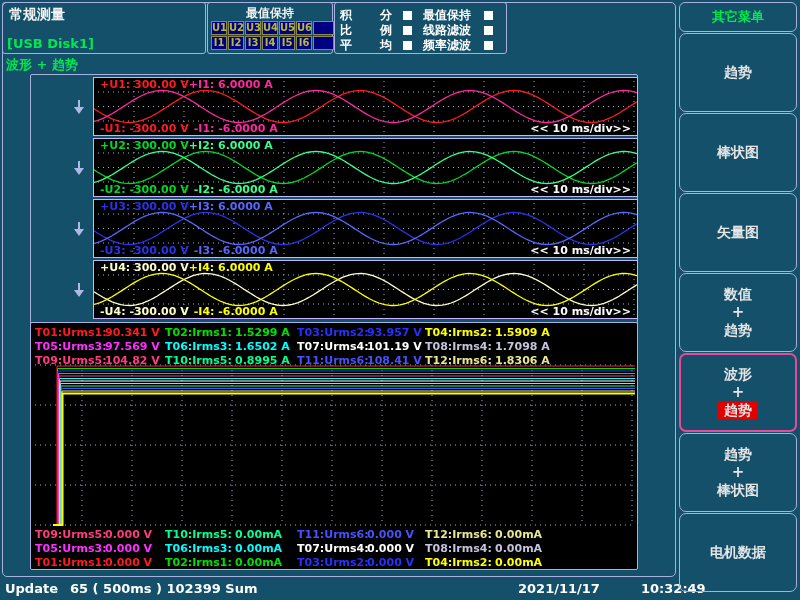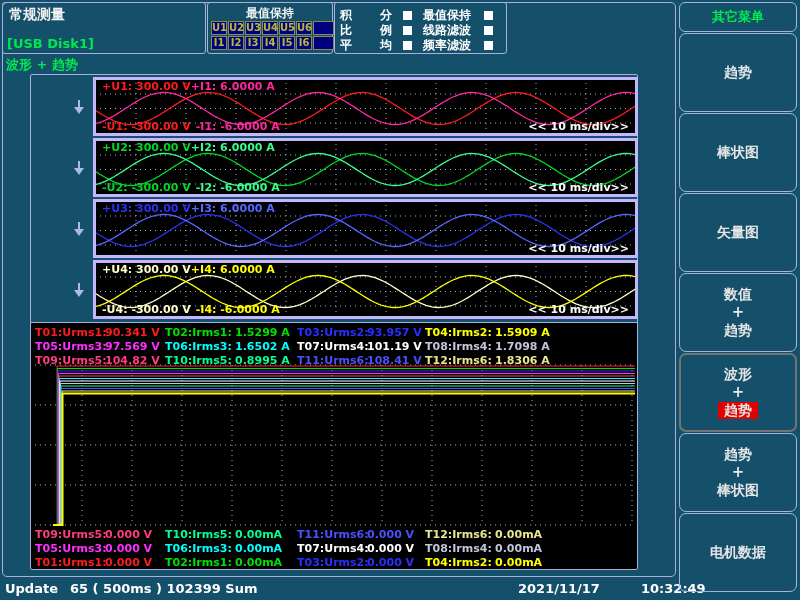--- a/index.html
+++ b/index.html
@@ -28,21 +28,21 @@
   .chk{width:9px;height:9px;background:#ffffff;margin-left:11px;display:inline-block;}
   #hdr-pll{left:508px;top:2px;width:167px;height:52px;}
   .pll-row{position:absolute;left:6px;font-size:12.5px;white-space:nowrap;}
   #pll-r1{top:18px;} #pll-r2{top:34px;}
   .pll-name{display:inline-block;width:40px;}
   .pll-src{display:inline-block;width:26px;color:#ff2020;}
   
   #view-label{position:absolute;left:6px;top:56px;font-size:13px;color:#00e850;}
   
   #wave-container{left:30px;top:74px;width:608px;height:252px;border-radius:2px;}
-  .wave-panel{position:absolute;left:62px;width:545px;height:59px;border:3px solid #c4b5fd;
+  .wave-panel{position:absolute;left:62px;width:545px;height:59px;border:1px solid #c4b5fd;
               background:#000;box-sizing:border-box;overflow:hidden;}
   .wsvg{position:absolute;left:0;top:0;}
   .wlabel{position:absolute;left:6px;font-size:11px;white-space:nowrap;z-index:2;}
   .wtop{top:0px;} .wbot{bottom:0px;}
   .wbot span+span{margin-left:5px;}
   .tdiv{position:absolute;right:6px;bottom:0px;font-size:11px;color:#ffffff;z-index:2;}
   .warrow{position:absolute;left:42px;width:12px;height:16px;}
   
   #trend-container{left:30px;top:322px;width:608px;height:248px;background:#000;border-radius:2px;}
   .tval{position:absolute;font-size:11px;white-space:nowrap;z-index:2;}
@@ -53,21 +53,21 @@
   #status-bar span{position:absolute;white-space:nowrap;}
   #sb-mode{left:5px;} #sb-counter{left:70px;} #sb-date{left:518px;} #sb-time{left:641px;}
   
   #menu{position:absolute;left:679px;top:0;width:118px;height:600px;}
   #menu-header{position:absolute;left:0;top:2px;width:118px;height:30px;border:1px solid #a8b0e0;
                border-radius:6px;box-sizing:border-box;display:flex;align-items:center;justify-content:center;
                color:#00e850;font-size:13px;}
   .menu-item{position:absolute;left:0;width:118px;height:79px;border:1px solid #a8b0e0;border-radius:7px;
              box-sizing:border-box;display:flex;flex-direction:column;justify-content:center;align-items:center;
              gap:3px;color:#e5e5e5;font-size:14px;cursor:pointer;}
-  .menu-item.selected{border:2px solid #737373;}
+  .menu-item.selected{border:2px solid #ec4899;}
   .mline{text-align:center;line-height:17px;}
   .mline.cross{font-size:15px;line-height:13px;}
   .mline.hl{background:#e00000;padding:0 6px;}
   .grid{stroke:#9fb0cc;stroke-width:1;stroke-dasharray:1 4;}
 </style>
 </head>
 <body>
 
 <div id="screen">
   <div id="main-frame"></div>
@@ -214,20 +214,21 @@
           <line x1="440" y1="3" x2="440" y2="54" class="grid"></line>
           <line x1="490" y1="3" x2="490" y2="54" class="grid"></line>
           <line x1="540" y1="3" x2="540" y2="54" class="grid"></line>
           <line x1="4" y1="14" x2="539" y2="14" class="grid"></line>
           <line x1="4" y1="28.5" x2="539" y2="28.5" class="grid"></line>
           <line x1="4" y1="43" x2="539" y2="43" class="grid"></line>
           <path d="M0 30.8L3 32.7L6 34.5L9 36.3L12 37.9L15 39.4L18 40.8L21 41.9L24 42.9L27 43.6L30 44.2L33 44.4L36 44.5L39 44.3L42 43.9L45 43.2L48 42.3L51 41.2L54 39.9L57 38.5L60 36.9L63 35.2L66 33.3L69 31.4L72 29.5L75 27.5L78 25.6L81 23.7L84 21.9L87 20.1L90 18.5L93 17.1L96 15.8L99 14.7L102 13.8L105 13.2L108 12.7L111 12.5L114 12.6L117 12.8L120 13.3L123 14.1L126 15.0L129 16.2L132 17.5L135 19.0L138 20.7L141 22.4L144 24.3L147 26.2L150 28.2L153 30.1L156 32.0L159 33.9L162 35.7L165 37.4L168 39.0L171 40.4L174 41.6L177 42.6L180 43.4L183 44.0L186 44.4L189 44.5L192 44.4L195 44.0L198 43.4L201 42.6L204 41.6L207 40.4L210 39.0L213 37.4L216 35.8L219 34.0L222 32.1L225 30.1L228 28.2L231 26.2L234 24.3L237 22.5L240 20.7L243 19.1L246 17.6L249 16.2L252 15.1L255 14.1L258 13.4L261 12.8L264 12.6L267 12.5L270 12.7L273 13.1L276 13.8L279 14.7L282 15.8L285 17.1L288 18.5L291 20.1L294 21.8L297 23.7L300 25.6L303 27.5L306 29.5L309 31.4L312 33.3L315 35.1L318 36.9L321 38.5L324 39.9L327 41.2L330 42.3L333 43.2L336 43.8L339 44.3L342 44.5L345 44.4L348 44.2L351 43.7L354 42.9L357 42.0L360 40.8L363 39.5L366 38.0L369 36.3L372 34.6L375 32.7L378 30.8L381 28.8L384 26.9L387 25.0L390 23.1L393 21.3L396 19.6L399 18.0L402 16.6L405 15.4L408 14.4L411 13.6L414 13.0L417 12.6L420 12.5L423 12.6L426 13.0L429 13.6L432 14.4L435 15.4L438 16.6L441 18.0L444 19.6L447 21.2L450 23.0L453 24.9L456 26.9L459 28.8L462 30.8L465 32.7L468 34.5L471 36.3L474 37.9L477 39.4L480 40.8L483 41.9L486 42.9L489 43.6L492 44.2L495 44.4L498 44.5L501 44.3L504 43.9L507 43.2L510 42.3L513 41.2L516 39.9L519 38.5L522 36.9L525 35.2L528 33.3L531 31.4L534 29.5L537 27.5L540 25.6L543 23.7" stroke="#2a32ee" stroke-width="1.3" fill="none"></path>
           <path d="M0 43.4L3 42.6L6 41.6L9 40.3L12 38.9L15 37.4L18 35.7L21 33.9L24 32.0L27 30.1L30 28.1L33 26.2L36 24.3L39 22.4L42 20.6L45 19.0L48 17.5L51 16.2L54 15.0L57 14.1L60 13.3L63 12.8L66 12.5L69 12.5L72 12.7L75 13.2L78 13.8L81 14.7L84 15.8L87 17.1L90 18.6L93 20.2L96 21.9L99 23.7L102 25.6L105 27.6L108 29.5L111 31.5L114 33.4L117 35.2L120 36.9L123 38.5L126 40.0L129 41.2L132 42.3L135 43.2L138 43.9L141 44.3L144 44.5L147 44.4L150 44.2L153 43.6L156 42.9L159 41.9L162 40.8L165 39.4L168 37.9L171 36.3L174 34.5L177 32.6L180 30.7L183 28.8L186 26.8L189 24.9L192 23.0L195 21.2L198 19.5L201 18.0L204 16.6L207 15.4L210 14.4L213 13.5L216 13.0L219 12.6L222 12.5L225 12.6L228 13.0L231 13.6L234 14.4L237 15.4L240 16.7L243 18.1L246 19.6L249 21.3L252 23.1L255 25.0L258 26.9L261 28.9L264 30.8L267 32.7L270 34.6L273 36.4L276 38.0L279 39.5L282 40.8L285 42.0L288 42.9L291 43.7L294 44.2L297 44.5L300 44.5L303 44.3L306 43.8L309 43.2L312 42.3L315 41.2L318 39.9L321 38.4L324 36.8L327 35.1L330 33.3L333 31.4L336 29.4L339 27.5L342 25.5L345 23.6L348 21.8L351 20.1L354 18.5L357 17.0L360 15.8L363 14.7L366 13.8L369 13.1L372 12.7L375 12.5L378 12.6L381 12.8L384 13.4L387 14.1L390 15.1L393 16.2L396 17.6L399 19.1L402 20.7L405 22.5L408 24.4L411 26.3L414 28.2L417 30.2L420 32.1L423 34.0L426 35.8L429 37.5L432 39.0L435 40.4L438 41.6L441 42.6L444 43.5L447 44.0L450 44.4L453 44.5L456 44.4L459 44.0L462 43.4L465 42.6L468 41.6L471 40.3L474 38.9L477 37.4L480 35.7L483 33.9L486 32.0L489 30.1L492 28.1L495 26.2L498 24.3L501 22.4L504 20.6L507 19.0L510 17.5L513 16.2L516 15.0L519 14.1L522 13.3L525 12.8L528 12.5L531 12.5L534 12.7L537 13.2L540 13.8L543 14.7" stroke="#5668ff" stroke-width="1.3" fill="none"></path>
         </svg>
         <div class="wlabel wtop"><span style="color: rgb(42, 50, 238);">+U3: 300.00 V</span><span style="color: rgb(86, 104, 255);">+I3: 6.0000 A</span></div>
+        <div class="wlabel wbot"><span style="color: rgb(42, 50, 238);">-U3: -300.00 V</span><span style="color: rgb(86, 104, 255);">-I3: -6.0000 A</span></div>
         <div class="tdiv">&lt;&lt; 10 ms/div&gt;&gt;</div>
       </div>
       <div class="warrow" style="top: 207px;"><svg width="12" height="16">
           <line x1="6" y1="1" x2="6" y2="8" stroke="#b0b8e8" stroke-width="2"></line>
           <polygon points="1,8 11,8 6,15" fill="#b0b8e8"></polygon>
         </svg></div>
       <div class="wave-panel" style="top: 185px;">
         <svg width="543" height="57" class="wsvg">
           <line x1="40" y1="3" x2="40" y2="54" class="grid"></line>
           <line x1="90" y1="3" x2="90" y2="54" class="grid"></line>

